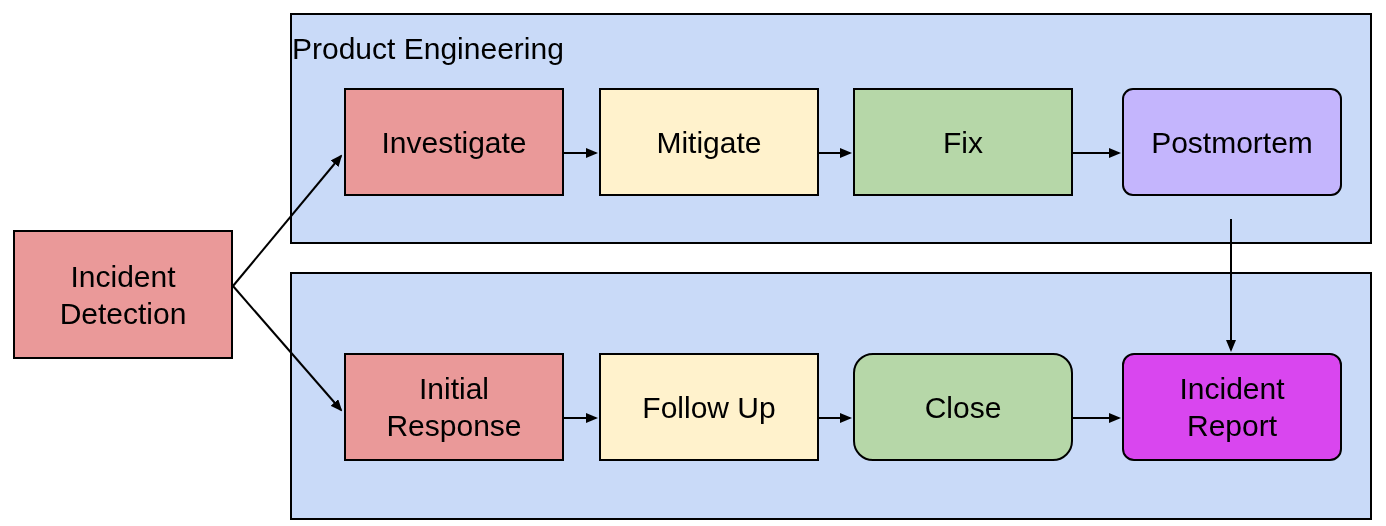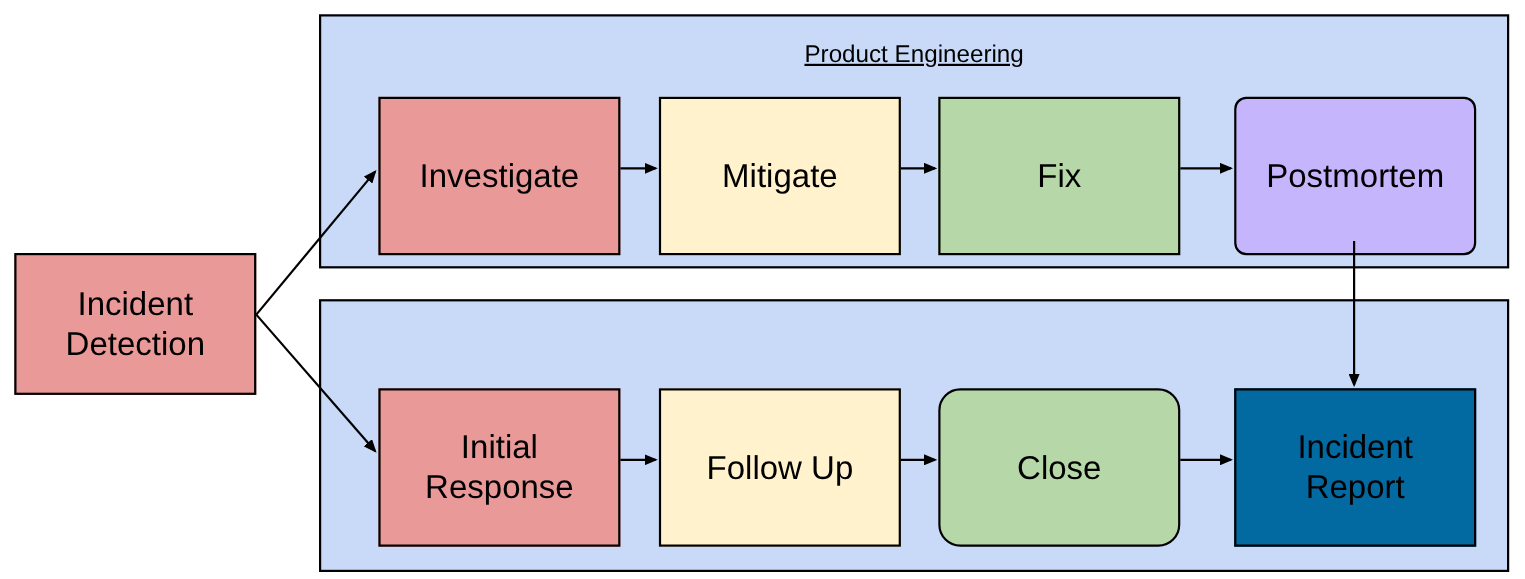--- a/index.html
+++ b/index.html
@@ -26,31 +26,30 @@
     width: 1082px; height: 231px;
   }
   .lane-support {
     left: 290px; top: 272px;
     width: 1082px; height: 248px;
   }
   .lane-title {
     position: absolute;
     left: 0; right: 0;
     top: 16px;
-    text-align: center;
-    font-size: 22px;
+    text-align: left;
+    font-size: 30px;
     line-height: 36px;
-    text-decoration: underline;
   }
   .node {
     position: absolute;
     box-sizing: border-box;
     border: 2px solid #000000;
     width: 220px;
-    height: 144px;
+    height: 108px;
     display: flex;
     align-items: center;
     justify-content: center;
     text-align: center;
     font-size: 30px;
     line-height: 37px;
     padding: 0 14px;
   }
   .start-node {
     left: 13px; top: 230px;
@@ -80,21 +79,21 @@
     <div class="node col-1" style="background-color: rgb(234, 153, 153);">Investigate</div>
     <div class="node col-2" style="background-color: rgb(255, 242, 204);">Mitigate</div>
     <div class="node col-3" style="background-color: rgb(182, 215, 168); text-align: right;">Fix</div>
     <div class="node col-4" style="background-color: #c4b5fd; border-radius: 11px;">Postmortem</div>
   </div>
 
   <div class="lane lane-support" style="background-color: rgb(201, 218, 248);">
     <div class="node col-1" style="background-color: rgb(234, 153, 153);">Initial Response</div>
     <div class="node col-2" style="background-color: rgb(255, 242, 204);">Follow Up</div>
     <div class="node col-3" style="background-color: rgb(182, 215, 168); border-radius: 20px;">Close</div>
-    <div class="node col-4" style="background-color: #0369a1;">Incident Report</div>
+    <div class="node col-4" style="background-color: #d946ef; border-radius: 12px;">Incident Report</div>
   </div>
 
   <div class="node start-node" style="background-color: rgb(234, 153, 153);">Incident Detection</div>
 
   <svg class="connector-layer" viewBox="0 0 1386 526" xmlns="http://www.w3.org/2000/svg">
     <defs>
       <marker id="arrowhead" markerWidth="12" markerHeight="10" refX="10" refY="5" orient="auto" markerUnits="userSpaceOnUse">
         <path d="M0,0 L12,5 L0,10 z" fill="#000000"></path>
       </marker>
     </defs>

